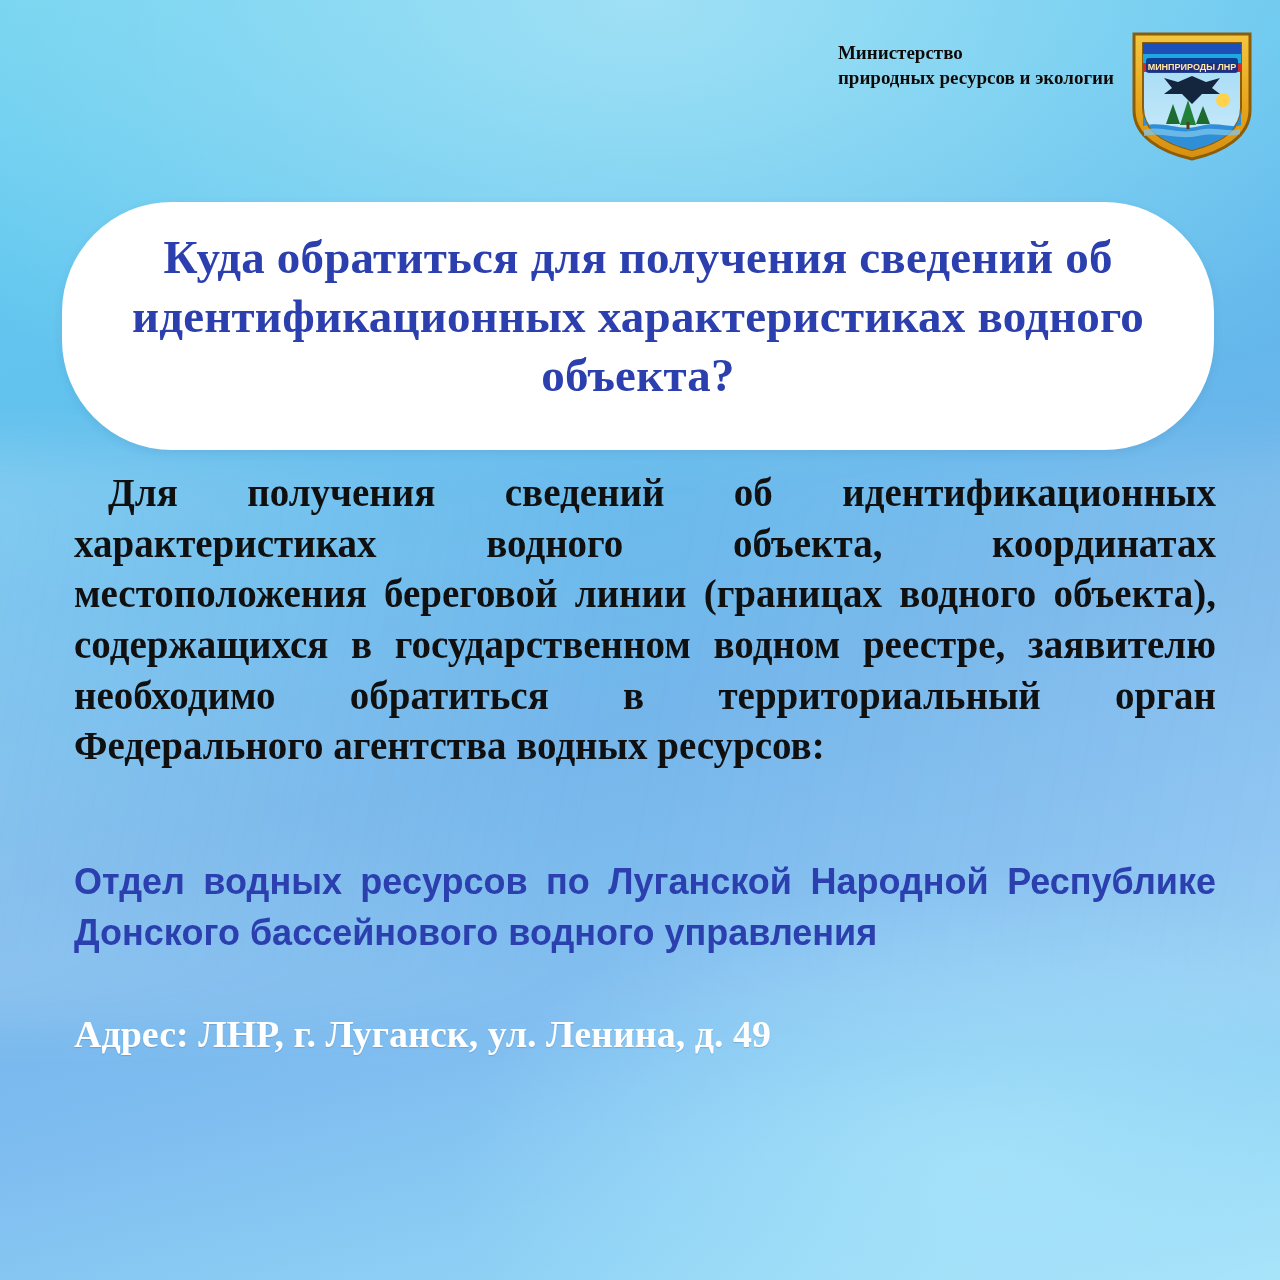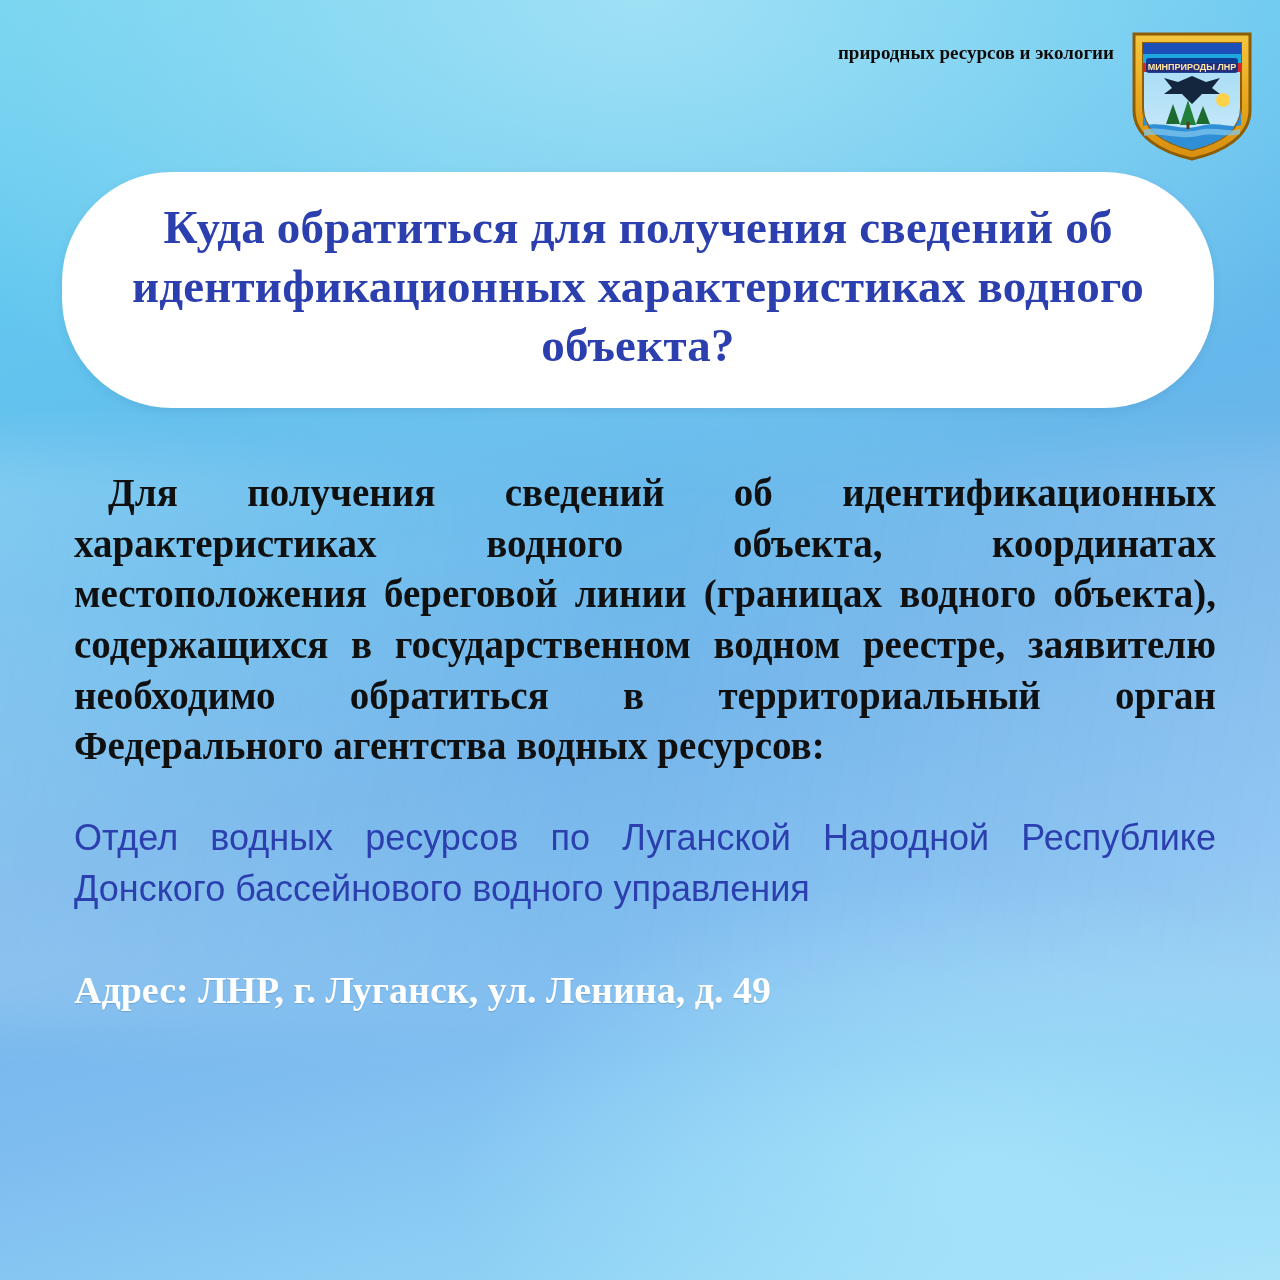--- a/index.html
+++ b/index.html
@@ -75,26 +75,26 @@
     width: 128px;
     height: 136px;
     flex: 0 0 auto;
   }
   .emblem svg { display: block; }
 
   
   .title-pill {
     position: absolute;
     left: 62px;
-    top: 172px;
+    top: 202px;
     width: 1152px;
     box-sizing: border-box;
     background: #ffffff;
     border-radius: 110px;
-    padding: 26px 54px 32px;
+    padding: 26px 54px 44px;
     box-shadow: 0 3px 10px rgba(30,70,120,0.10);
     z-index: 4;
   }
   .title-text {
     margin: 0;
     text-align: center;
     color: #2b3fae;
     font-family: "Liberation Serif", serif;
     font-weight: 700;
     font-size: 47px;
@@ -115,47 +115,48 @@
     color: #101010;
     font-family: "Liberation Serif", serif;
     font-size: 39px;
     line-height: 1.30;
     text-align: justify;
     text-justify: inter-word;
     font-weight: 600;
     text-indent: 34px;
   }
   .org {
-    margin: 40px 0 0 0;
+    margin: 84px 0 0 0;
     color: #2b3fae;
     font-family: "Liberation Sans", sans-serif;
     font-size: 36px;
     line-height: 1.42;
     text-align: justify;
     text-justify: inter-word;
-    font-weight: 400;
+    font-weight: 700;
   }
   .contact {
     margin: 52px 0 0 0;
     color: #ffffff;
     font-family: "Liberation Serif", serif;
     font-size: 38px;
     line-height: 1.3;
     font-weight: 700;
     text-shadow: 0 1px 1px rgba(40,90,140,0.25);
   }
   .contact + .contact { margin-top: 48px; }
 </style>
 </head>
 <body>
 
 <div class="poster">
 
   <div class="header">
     <div class="ministry-text">
+      <div>Министерство</div>
       <div>природных ресурсов и экологии</div>
     </div>
 
     <div class="emblem">
       <svg width="128" height="136" viewBox="0 0 128 136" xmlns="http://www.w3.org/2000/svg">
         <defs>
           <linearGradient id="shieldGold" x1="0" y1="0" x2="0" y2="1">
             <stop offset="0" stop-color="#f3c63f"></stop>
             <stop offset="0.5" stop-color="#e8a81f"></stop>
             <stop offset="1" stop-color="#d78f10"></stop>

